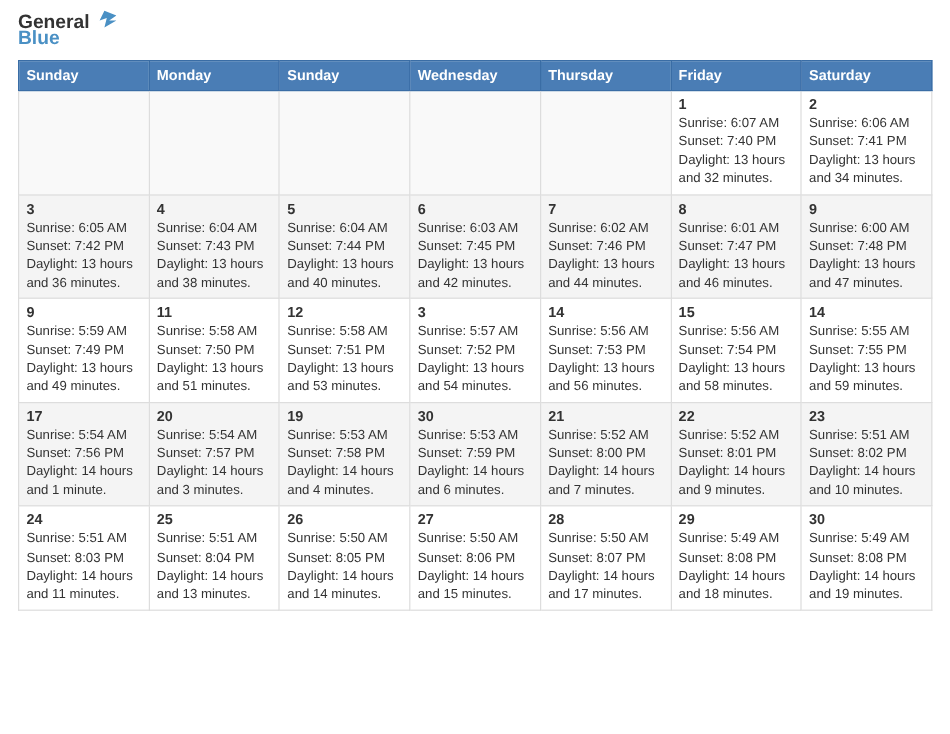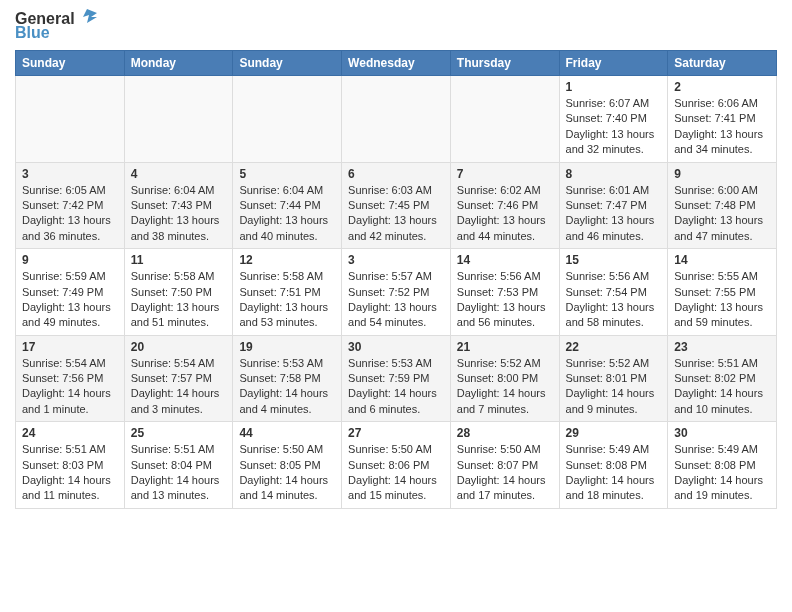--- a/index.html
+++ b/index.html
@@ -217,21 +217,21 @@
       <tr>
         <td>
           <span class="day-number">24</span>
           <div class="day-info">Sunrise: 5:51 AM<br>Sunset: 8:03 PM<br>Daylight: 14 hours and 11 minutes.</div>
         </td>
         <td>
           <span class="day-number">25</span>
           <div class="day-info">Sunrise: 5:51 AM<br>Sunset: 8:04 PM<br>Daylight: 14 hours and 13 minutes.</div>
         </td>
         <td>
-          <span class="day-number">44</span>
+          <span class="day-number">26</span>
           <div class="day-info">Sunrise: 5:50 AM<br>Sunset: 8:05 PM<br>Daylight: 14 hours and 14 minutes.</div>
         </td>
         <td>
           <span class="day-number">27</span>
           <div class="day-info">Sunrise: 5:50 AM<br>Sunset: 8:06 PM<br>Daylight: 14 hours and 15 minutes.</div>
         </td>
         <td>
           <span class="day-number">28</span>
           <div class="day-info">Sunrise: 5:50 AM<br>Sunset: 8:07 PM<br>Daylight: 14 hours and 17 minutes.</div>
         </td>

